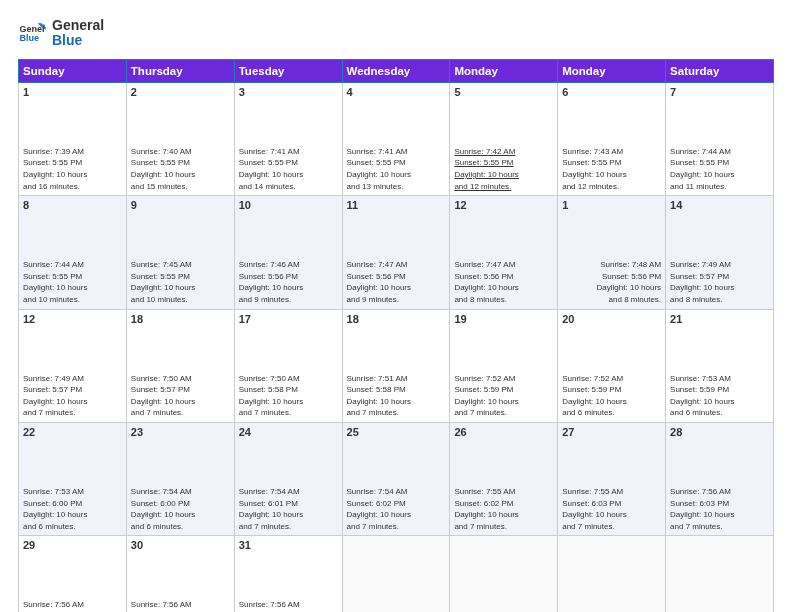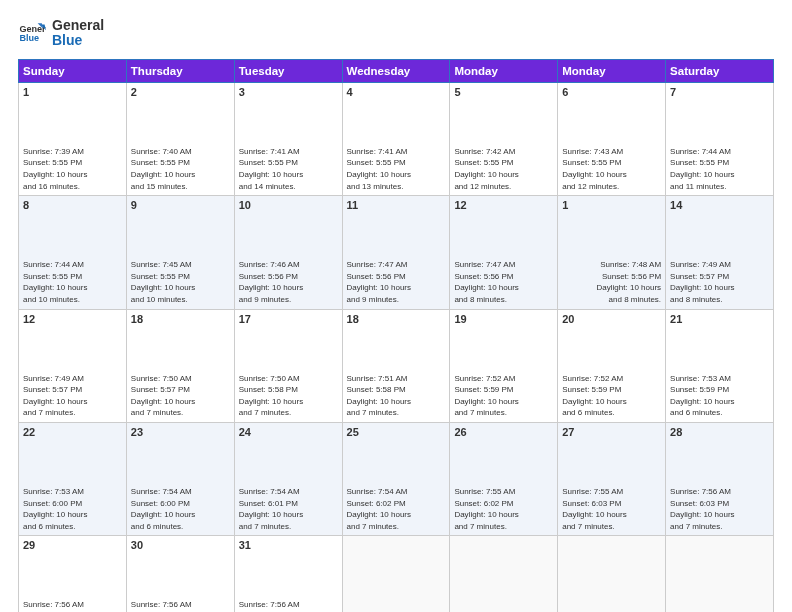--- a/index.html
+++ b/index.html
@@ -142,21 +142,21 @@
           </td>
           <td>
             <span class="day-num">4</span>
             <div class="day-info" style="white-space: pre-line;">Sunrise: 7:41 AM
 Sunset: 5:55 PM
 Daylight: 10 hours
 and 13 minutes.</div>
           </td>
           <td>
             <span class="day-num">5</span>
-            <div class="day-info" style="white-space: pre-line;">Sunrise: 7:42 AM
+            <div class="day-info" style="white-space: pre-line; text-decoration: underline;">Sunrise: 7:42 AM
 Sunset: 5:55 PM
 Daylight: 10 hours
 and 12 minutes.</div>
           </td>
           <td>
             <span class="day-num">6</span>
             <div class="day-info" style="white-space: pre-line;">Sunrise: 7:43 AM
 Sunset: 5:55 PM
 Daylight: 10 hours
 and 12 minutes.</div>

